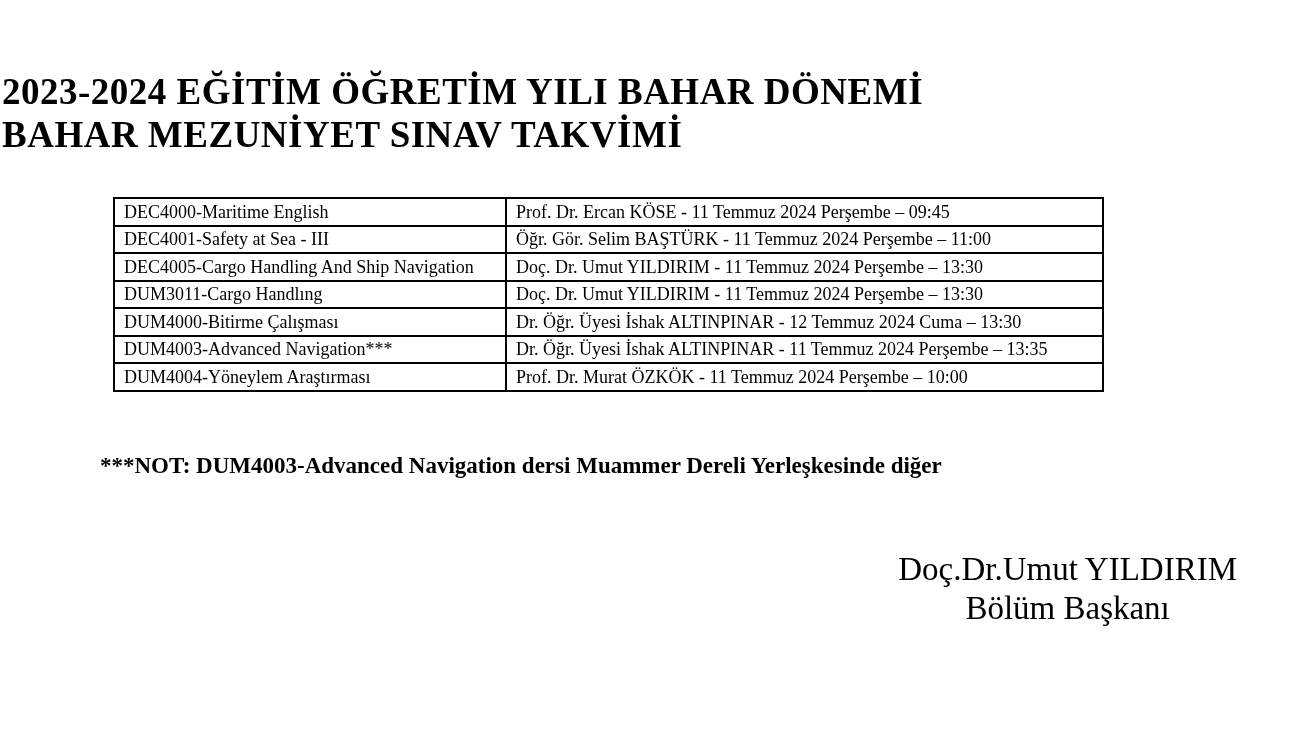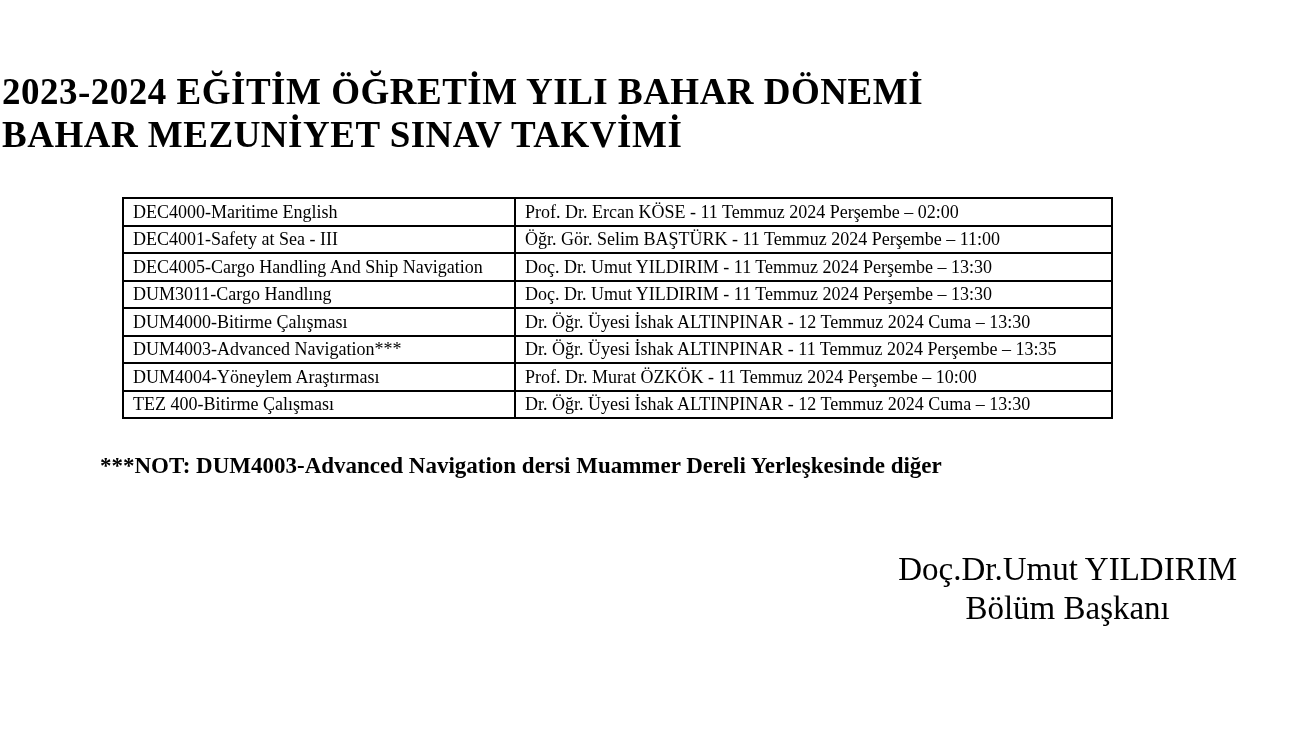--- a/index.html
+++ b/index.html
@@ -30,21 +30,20 @@
     line-height: 43px;
     letter-spacing: 0.5px;
   }
   table.exam-table {
     position: absolute;
     top: 197px;
     left: 113px;
     width: 959px;
     border-collapse: collapse;
     table-layout: fixed;
-    margin-left: 9px;
   }
   table.exam-table td {
     border: 2px solid #000000;
     font-size: 18px;
     line-height: 22px;
     height: 25.5px;
     padding: 0 4px 0 9px;
     white-space: nowrap;
     overflow: hidden;
     vertical-align: middle;
@@ -76,21 +75,21 @@
 
   <div class="doc-title">
     <div>2023-2024 EĞİTİM ÖĞRETİM YILI BAHAR DÖNEMİ</div>
     <div>BAHAR MEZUNİYET SINAV TAKVİMİ</div>
   </div>
 
   <table class="exam-table">
     <tbody>
       <tr>
         <td class="course-col">DEC4000-Maritime English</td>
-        <td class="detail-col">Prof. Dr. Ercan KÖSE - 11 Temmuz 2024 Perşembe – 02:00</td>
+        <td class="detail-col">Prof. Dr. Ercan KÖSE - 11 Temmuz 2024 Perşembe – 09:45</td>
       </tr>
       <tr>
         <td class="course-col">DEC4001-Safety at Sea - III</td>
         <td class="detail-col">Öğr. Gör. Selim BAŞTÜRK - 11 Temmuz 2024 Perşembe – 11:00</td>
       </tr>
       <tr>
         <td class="course-col">DEC4005-Cargo Handling And Ship Navigation</td>
         <td class="detail-col">Doç. Dr. Umut YILDIRIM - 11 Temmuz 2024 Perşembe – 13:30</td>
       </tr>
       <tr>
@@ -102,24 +101,20 @@
         <td class="detail-col">Dr. Öğr. Üyesi İshak ALTINPINAR - 12 Temmuz 2024 Cuma – 13:30</td>
       </tr>
       <tr>
         <td class="course-col">DUM4003-Advanced Navigation***</td>
         <td class="detail-col">Dr. Öğr. Üyesi İshak ALTINPINAR - 11 Temmuz 2024 Perşembe – 13:35</td>
       </tr>
       <tr>
         <td class="course-col">DUM4004-Yöneylem Araştırması</td>
         <td class="detail-col">Prof. Dr. Murat ÖZKÖK - 11 Temmuz 2024 Perşembe – 10:00</td>
       </tr>
-      <tr>
-        <td class="course-col">TEZ 400-Bitirme Çalışması</td>
-        <td class="detail-col">Dr. Öğr. Üyesi İshak ALTINPINAR - 12 Temmuz 2024 Cuma – 13:30</td>
-      </tr>
     </tbody>
   </table>
 
   <div class="note">
     <div>***NOT: DUM4003-Advanced Navigation dersi Muammer Dereli Yerleşkesinde diğer</div>
   </div>
 
   <div class="signature">
     <div>Doç.Dr.Umut YILDIRIM</div>
     <div>Bölüm Başkanı</div>

